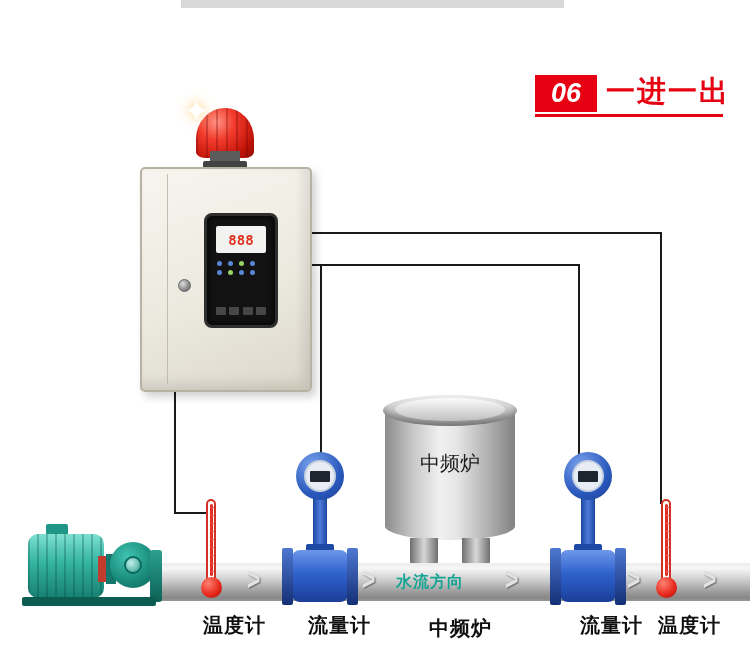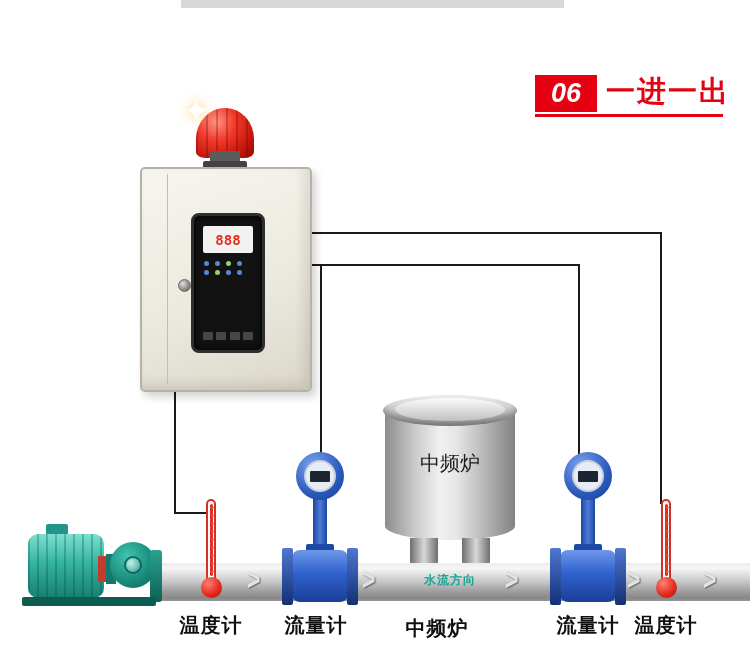--- a/index.html
+++ b/index.html
@@ -22,21 +22,21 @@
   .line { position:absolute; background:#1a1a1a; z-index:0; }
 
   
   .cabinet { left:140px; top:167px; width:172px; height:225px; z-index:3;
              background:linear-gradient(160deg,#f7f5ef 0%,#ece9df 55%,#dbd7ca 100%);
              border:2px solid #b7b2a2; border-radius:5px;
              box-shadow: inset -6px -6px 12px rgba(0,0,0,0.10), 4px 5px 9px rgba(0,0,0,0.18); }
   .cabinet-door-line { position:absolute; left:25px; top:5px; width:1px; height:210px; background:#c2bdae; }
   .cabinet-handle { position:absolute; left:36px; top:110px; width:13px; height:13px; border-radius:50%;
                     background:radial-gradient(circle at 35% 35%, #ddd, #888 60%, #555); border:1px solid #6a6a6a; }
-  .cabinet-window { position:absolute; left:49px; top:44px; width:74px; height:140px; background:#121212;
+  .cabinet-window { position:absolute; left:62px; top:44px; width:74px; height:115px; background:#121212;
                     border:3px solid #2e2e2e; border-radius:8px; box-shadow:inset 0 0 7px #000; }
   .panel-display { position:absolute; left:9px; top:10px; right:9px; height:27px; background:#f2f2f0;
                    border-radius:2px; color:#e03020; font-family:"DejaVu Sans Mono", monospace;
                    font-size:14px; font-weight:700; display:flex; align-items:center; justify-content:center; }
   .panel-dots { position:absolute; left:10px; top:45px; right:10px; display:flex; flex-wrap:wrap; gap:4px 6px; }
   .panel-dots i { width:5px; height:5px; border-radius:50%; background:#5a86d6; display:block; }
   .panel-dots i:nth-child(3n) { background:#9ad06a; }
   .panel-keys { position:absolute; left:9px; bottom:10px; right:9px; display:flex; justify-content:space-between; }
   .panel-keys i { width:10px; height:8px; background:#474747; border-radius:1px; display:block; }
 
@@ -61,22 +61,22 @@
                   background:linear-gradient(180deg,#fcfcfc,#c0c0c0); }
   .furnace-label { left:385px; top:450px; width:130px; text-align:center; font-size:20px; color:#1d1d1d; z-index:2; }
   .furnace-foot { top:538px; width:28px; height:28px; z-index:1;
                   background:linear-gradient(90deg,#6e6e6e,#d8d8d8 50%,#6e6e6e); border-radius:0 0 5px 5px; }
 
   
   .pipe { left:150px; top:563px; width:600px; height:38px; z-index:2;
           background:linear-gradient(180deg,#ececec 0%,#f6f6f6 14%,#cdcdcd 45%,#9c9c9c 76%,#878787 92%,#979797 100%); }
   .chev { position:absolute; top:566px; z-index:2; font-size:23px; font-weight:900; color:#e2e2e2;
           text-shadow:1px 1px 1px rgba(85,85,85,0.85); transform:scaleY(1.35); }
-  .flow-text { left:396px; top:572px; width:72px; font-size:12px; font-weight:700; color:#16a493;
-               z-index:2; letter-spacing:1px;margin-left:28px; }
+  .flow-text { left:396px; top:572px; width:72px; font-size:16px; font-weight:700; color:#16a493;
+               z-index:2; letter-spacing:1px; }
 
   
   .pump-motor { left:28px; top:534px; width:76px; height:64px; border-radius:10px; z-index:3; overflow:hidden;
                 background:linear-gradient(180deg,#7de0d1 0%,#35b4a2 45%,#177f71 100%); }
   .pump-motor::after { content:""; position:absolute; inset:0;
                 background:repeating-linear-gradient(90deg, rgba(0,70,60,0.28) 0 2px, transparent 2px 9px); }
   .pump-junction { left:46px; top:524px; width:22px; height:12px; background:#1f9687; border-radius:2px; z-index:3; }
   .pump-base-l { left:22px; top:597px; width:92px; height:9px; background:#0c5c52; border-radius:2px; z-index:3; }
   .pump-base-r { left:110px; top:597px; width:46px; height:9px; background:#0c5c52; border-radius:2px; z-index:3; }
   .pump-red { left:98px; top:556px; width:10px; height:26px; background:#c23b2f; z-index:3; }
@@ -108,21 +108,21 @@
   .fm-neck { position:absolute; left:31px; top:46px; width:14px; height:54px;
              background:linear-gradient(90deg,#1c47a0,#4d7bd8 50%,#1c47a0); }
   .fm-collar { position:absolute; left:24px; top:92px; width:28px; height:10px; background:#1d4aa5; border-radius:2px; }
   .fm-body { position:absolute; left:10px; top:98px; width:56px; height:52px; border-radius:8px;
              background:linear-gradient(180deg,#6e97ea 0%,#2f62cd 45%,#1b3e98 100%); }
   .fm-flange { position:absolute; top:96px; width:11px; height:57px; border-radius:2px;
                background:linear-gradient(180deg,#4d77d0,#142f75); }
   .fm-flange.l { left:0; } .fm-flange.r { left:65px; }
 
   
-  .eq-label { position:absolute; top:612px; width:110px; text-align:center; font-size:20px; font-weight:700;
+  .eq-label { position:absolute; top:612px; width:110px; text-align:right; font-size:20px; font-weight:700;
               color:#0f0f0f; z-index:4; letter-spacing:1px; }
   .host-label { left:316px; top:186px; font-size:21px; font-weight:600; color:#111; letter-spacing:1px; z-index:4; }
 </style>
 </head>
 <body>
 
 <div class="stage">
 
   <div class="abs top-bar"></div>
 

